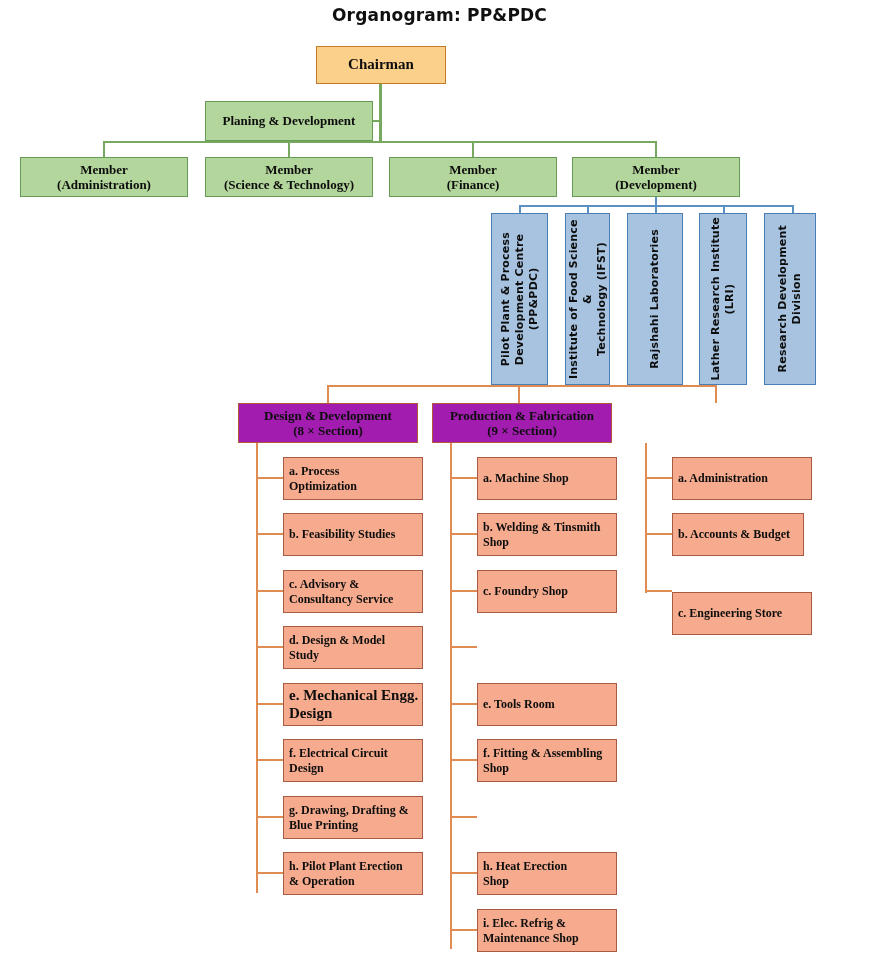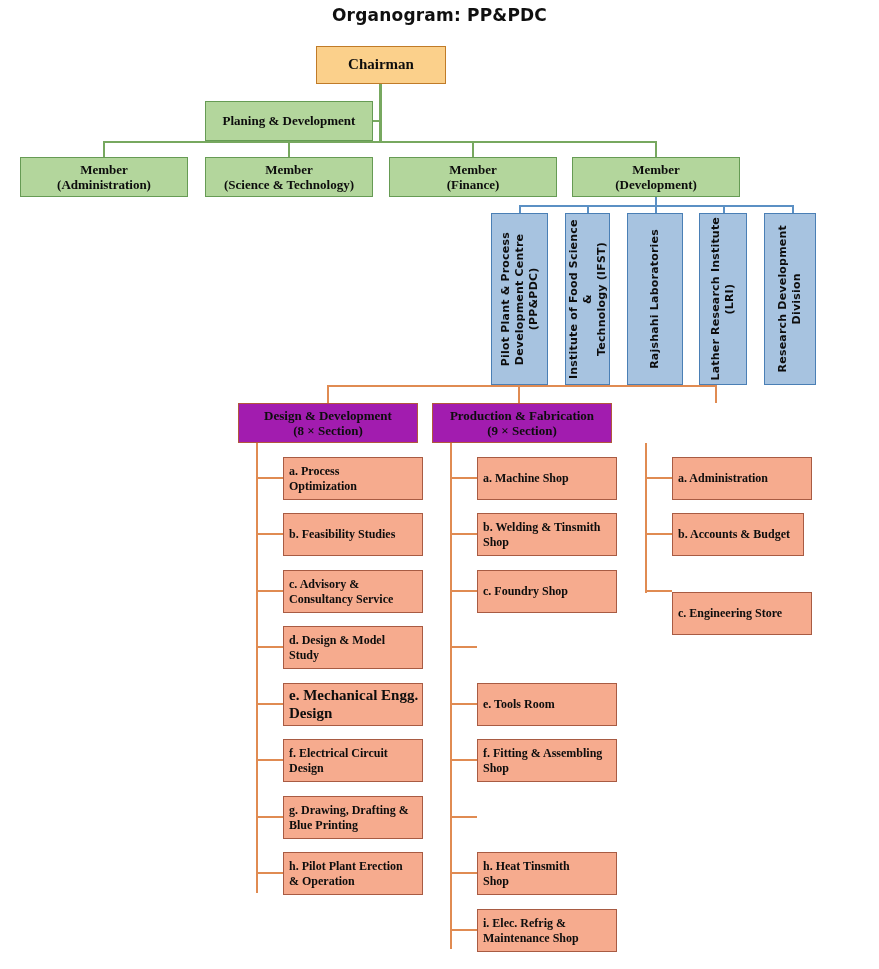--- a/index.html
+++ b/index.html
@@ -259,21 +259,21 @@
   <div class="ln ln-orange" style="left:450px; top:759px; width:27px; height:2px;"></div>
   <div class="node left n-salmon-lt sub-label" style="left:477px; top:739px; width:140px; height:43px; font-size:12px;">
     <span>f. Fitting &amp; Assembling
 Shop</span>
   </div>
 
   <div class="ln ln-orange" style="left:450px; top:816px; width:27px; height:2px;"></div>
 
   <div class="ln ln-orange" style="left:450px; top:872px; width:27px; height:2px;"></div>
   <div class="node left n-salmon-lt sub-label" style="left:477px; top:852px; width:140px; height:43px; font-size:12px;">
-    <span>h. Heat Tinsmith
+    <span>h. Heat Erection
 Shop</span>
   </div>
 
   <div class="ln ln-orange" style="left:450px; top:929px; width:27px; height:2px;"></div>
   <div class="node left n-salmon-lt sub-label" style="left:477px; top:909px; width:140px; height:43px; font-size:12px;">
     <span>i. Elec. Refrig &amp;
 Maintenance Shop</span>
   </div>
 
   <div class="ln ln-orange" style="left:645px; top:443px; width:2px; height:150px;"></div>

